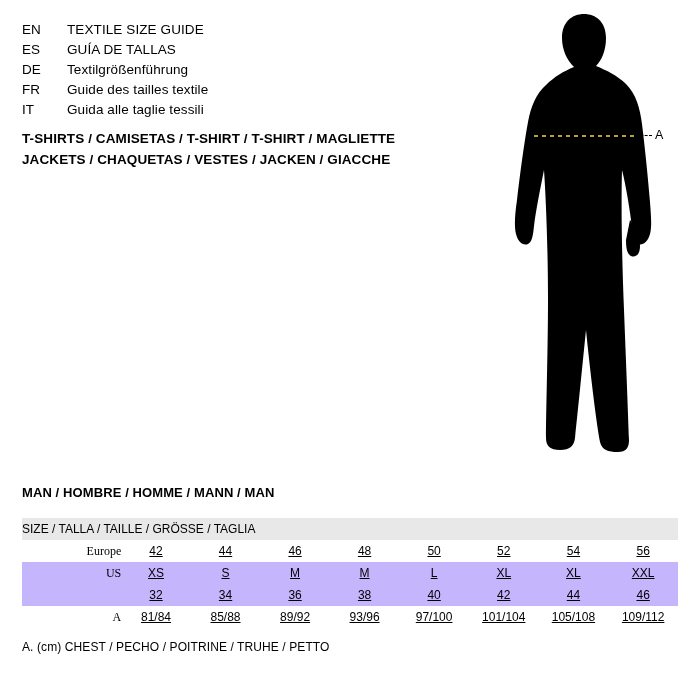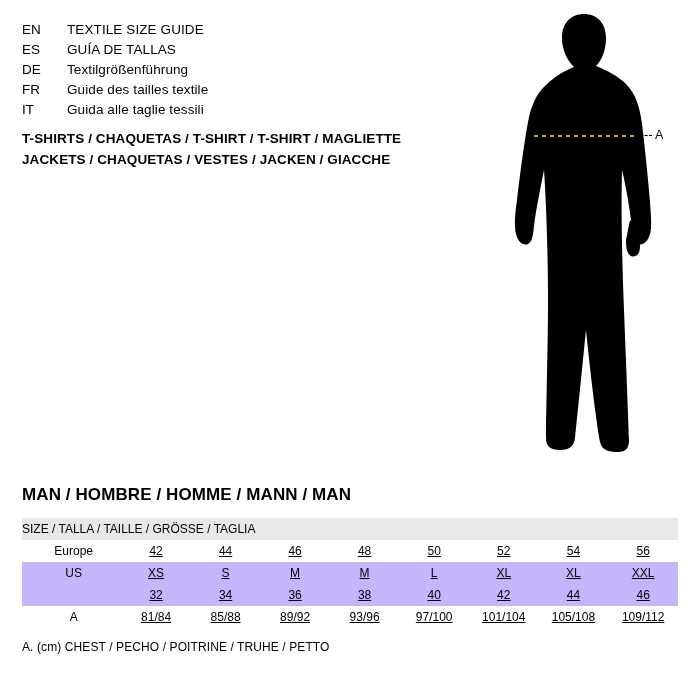--- a/index.html
+++ b/index.html
@@ -81,21 +81,21 @@
     top: 135px;
     width: 16px;
     border-top: 1.5px dashed #000;
   }
 
   
   .man-title {
     position: absolute;
     left: 22px;
     top: 485px;
-    font-size: 17px;
+    font-size: 13px;
     font-weight: bold;
     letter-spacing: 0.1px;
   }
   table.size-table {
     position: absolute;
     left: 22px;
     top: 518px;
     width: 656px;
     border-collapse: collapse;
     font-size: 12px;
@@ -112,21 +112,22 @@
   }
   .hdr-row td {
     background: #e8e8e8;
     font-weight: normal;
     text-align: left;
     padding-left: 4px;
   }
   .lbl {
     width: 96px;
     padding-left: 4px !important;
-    text-align: center;
+    text-align: right;
+    font-family: Liberation Serif, serif;
   }
   .val {
     text-align: center;
     width: 70px;
     text-decoration: underline;
   }
   .footnote {
     position: absolute;
     left: 22px;
     top: 640px;
@@ -156,21 +157,21 @@
       <span class="lang-code">FR</span>
       <span class="lang-text">Guide des tailles textile</span>
     </div>
     <div class="lang-row">
       <span class="lang-code">IT</span>
       <span class="lang-text">Guida alle taglie tessili</span>
     </div>
   </div>
 
   <div class="cat-block">
-    <div class="cat-line">T-SHIRTS / CHAQUETAS / T-SHIRT / T-SHIRT / MAGLIETTE</div>
+    <div class="cat-line">T-SHIRTS / CAMISETAS / T-SHIRT / T-SHIRT / MAGLIETTE</div>
     <div class="cat-line">JACKETS / CHAQUETAS / VESTES / JACKEN / GIACCHE</div>
   </div>
 
   <div class="figure">
     <svg width="200" height="460" viewBox="0 0 200 460">
       <path fill="#000000" d="
         M 72,28
         C 72,12 82,4 94,4
         C 106,4 116,12 116,28
         C 116,40 112,50 106,56

